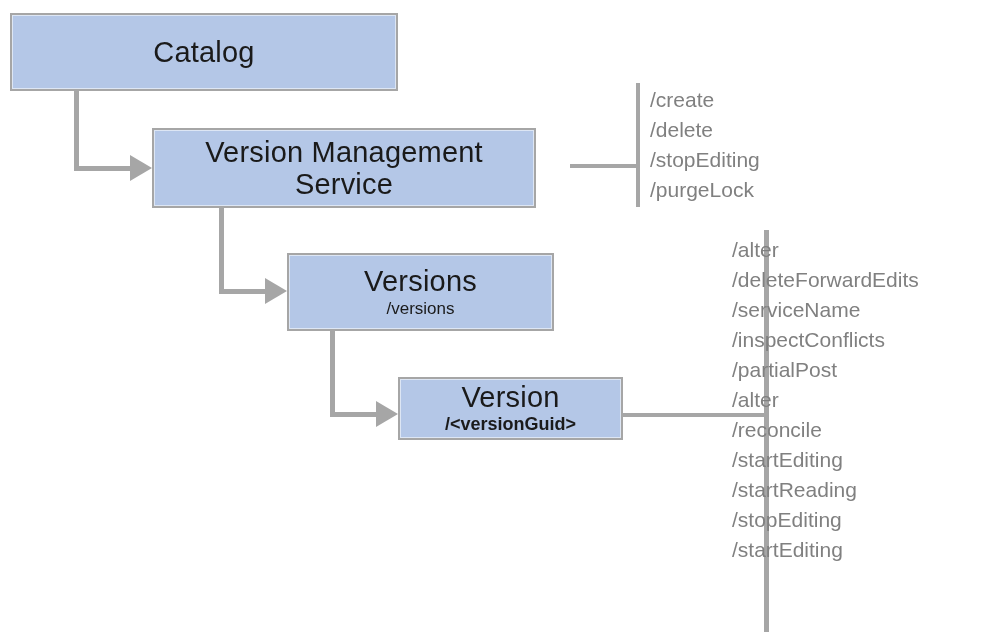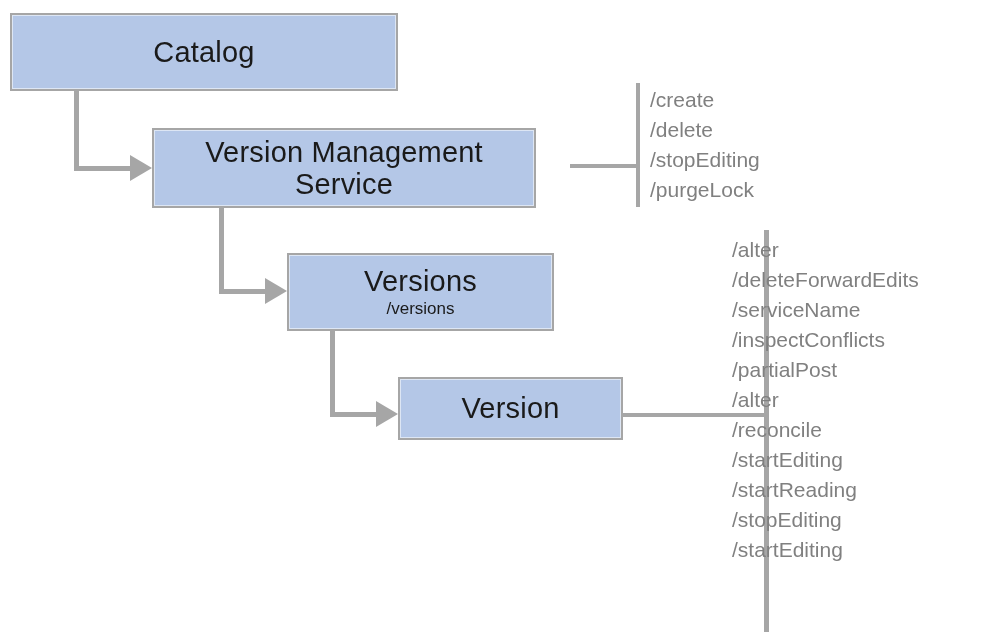--- a/index.html
+++ b/index.html
@@ -103,20 +103,21 @@
     <div class="node-title">Version Management Service</div>
   </div>
 
   <div class="node" id="node-versions">
     <div class="node-title">Versions</div>
     <div class="node-subtitle">/versions</div>
   </div>
 
   <div class="node sub-bold" id="node-version">
     <div class="node-title">Version</div>
+    <div class="node-subtitle">/&lt;versionGuid&gt;</div>
   </div>
 
   <div class="line" id="c1-v"></div>
   <div class="line" id="c1-h"></div>
   <div class="arrowhead" id="c1-a"></div>
 
   <div class="line" id="c2-v"></div>
   <div class="line" id="c2-h"></div>
   <div class="arrowhead" id="c2-a"></div>
 

